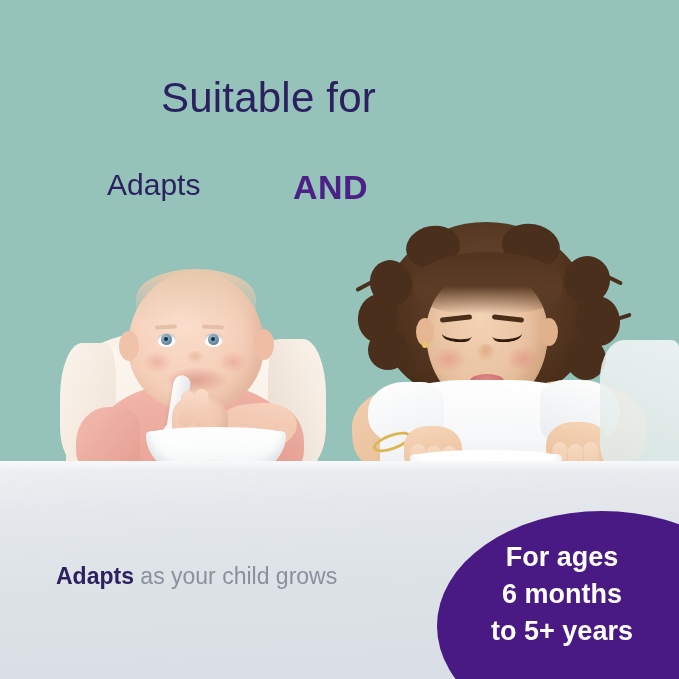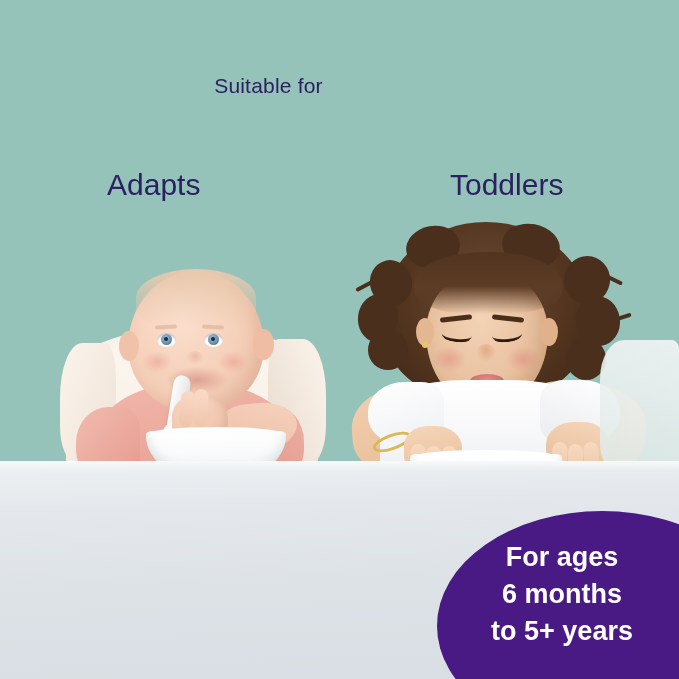--- a/index.html
+++ b/index.html
@@ -44,21 +44,21 @@
     background: radial-gradient(ellipse 420px 160px at 120px 540px, rgba(255,255,255,0.55), rgba(255,255,255,0) 70%);
     pointer-events: none;
   }
 
   
   .headline {
     position: absolute;
     left: 0; top: 74px;
     width: 537px;
     text-align: center;
-    font-size: 21px;
+    font-size: 42px;
     letter-spacing: 0.2px;
     color: #2c2160;
     font-weight: 400;
   }
   .row-words {
     position: absolute;
     left: 0; top: 168px;
     width: 679px;
     height: 44px;
   }
@@ -503,23 +503,26 @@
 
   <div class="td-chair-r"></div>
 
   <div class="table-surface"></div>
   <div class="table-sheen"></div>
 
   <div class="headline">Suitable for</div>
 
   <div class="row-words">
     <span class="word word-babies">Adapts</span>
-    <span class="word word-toddlers">Toddlers</span>
+    <span class="word word-and">AND</span>
   </div>
 
+  <div class="caption">
+    <span class="strong">Adapts</span><span class="light"> as your child grows</span>
+  </div>
 
   <div class="badge">
     <div class="badge-text">
       <div>For ages</div>
       <div>6 months</div>
       <div>to 5+ years</div>
     </div>
   </div>
 
 </div>

